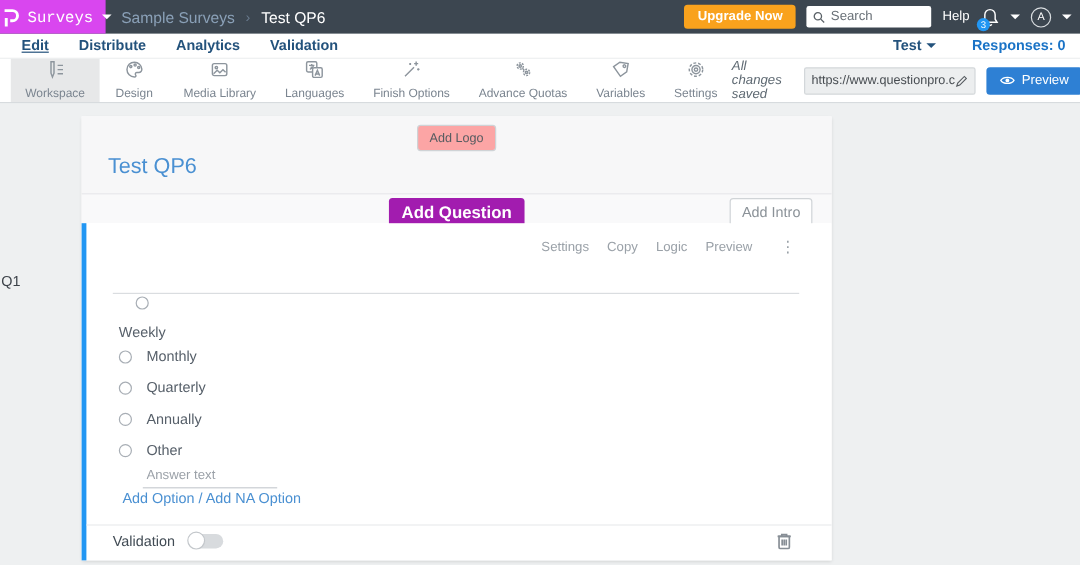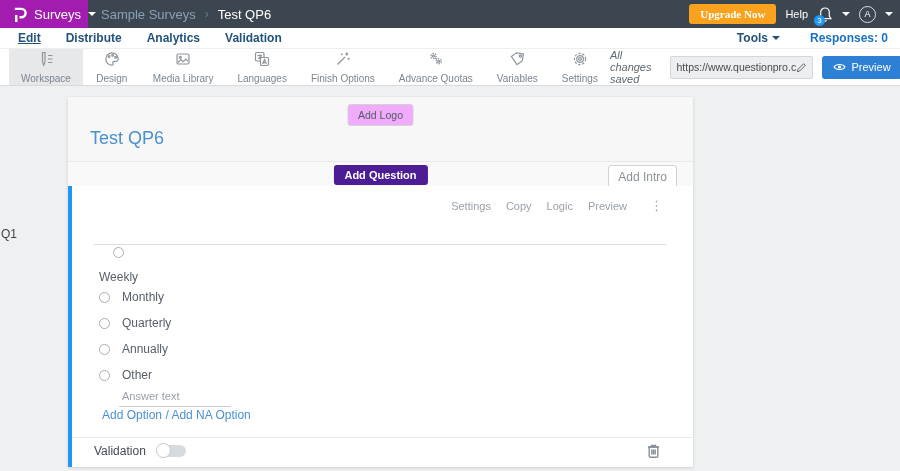--- a/index.html
+++ b/index.html
@@ -2,33 +2,33 @@
 <html><head>
 <meta charset="utf-8">
 <style>
   * { margin:0; padding:0; box-sizing:border-box; }
   html,body { width:900px; height:471px; overflow:hidden;
     font-family:"Liberation Sans", sans-serif; background:#eef0f1; }
 
   
   .topbar { position:absolute; top:0; left:0; width:900px; height:28px;
     background:#3c4650; display:flex; align-items:center; color:#fff; z-index:30; }
-  .brand { width:88px; height:28px; background:#a21caf; display:flex;
-    align-items:center; padding-left:12px; gap:7px; cursor:pointer; }
+  .brand { width:88px; height:28px; background:#d946ef; display:flex;
+    align-items:center; padding-left:1px; gap:7px; cursor:pointer;font-family:Liberation Mono, monospace; }
   .brand-name { font-size:13px; }
   .caret { width:0; height:0; border-left:4px solid transparent;
     border-right:4px solid transparent; border-top:4px solid #fff; display:inline-block; }
   .caret.dark { border-top-color:#23527c; }
   .breadcrumb { display:flex; align-items:center; gap:9px; margin-left:13px; font-size:13px; }
   .crumb-parent { color:#8aa0b7; cursor:pointer; }
   .crumb-sep { color:#68798c; font-size:12px; }
   .crumb-current { color:#fff; }
   .topbar-right { margin-left:auto; display:flex; align-items:center; gap:9px; padding-right:7px; }
   .upgrade-btn { background:#f9a21d; color:#fff; font-size:11px; font-weight:bold;
-    padding:4px 11px; border-radius:3px; border:none; cursor:pointer;font-family:Liberation Serif, serif; }
+    padding:4px 11px; border-radius:3px; border:none; cursor:pointer; }
   .search-box { background:#fff; width:104px; height:18px; border-radius:2px;
     display:flex; align-items:center; padding:0 5px; gap:4px; }
   .search-box input { border:none; outline:none; width:100%; font-size:11px;
     color:#333; font-family:"Liberation Sans", sans-serif; background:transparent; }
   .search-box input::placeholder { color:#697077; }
   .help-link { font-size:11px; color:#fff; cursor:pointer; }
   .bell-wrap { position:relative; width:16px; height:17px; cursor:pointer; }
   .badge { position:absolute; left:-3px; bottom:-3px; width:11px; height:11px;
     background:#2196f3; border-radius:50%; font-size:8px; display:flex;
     align-items:center; justify-content:center; }
@@ -64,26 +64,26 @@
   .preview-btn { background:#2e80d4; border:none; color:#fff; font-size:11px;
     padding:0 11px; height:23px; border-radius:3px; display:flex; align-items:center;
     gap:5px; cursor:pointer; }
 
   
   .q-id { position:absolute; left:1px; top:227px; font-size:12px; color:#3c4249; z-index:5; }
   .card { position:absolute; left:68px; top:97px; width:625px;
     box-shadow:0 1px 3px rgba(0,0,0,0.14); z-index:4; background:#fff; }
   .card-header { background:#f7f7f8; height:64px; position:relative; }
   .add-logo-btn { position:absolute; left:50%; transform:translateX(-50%); top:7px;
-    background:#f0abfc; border:1px solid #cfd3d6; border-radius:3px; font-size:10.5px;
+    background:#fca5a5; border:1px solid #cfd3d6; border-radius:3px; font-size:10.5px;
     color:#555b60; padding:4px 10px; cursor:pointer; }
   .survey-title { position:absolute; left:22px; top:31px; font-size:18px; color:#4a90d2; }
   .card-row { background:#f9f9fa; height:25px; border-top:1px solid #e8e8ea; position:relative; }
   .add-question-btn { position:absolute; left:50%; transform:translateX(-50%); top:3px;
-    background:#4c1d95; border:none; border-radius:3px; color:#fff; font-size:11px;
+    background:#a21caf; border:none; border-radius:3px; color:#fff; font-size:14px;
     font-weight:bold; padding:4px 11px; cursor:pointer; }
   .add-intro-btn { position:absolute; right:16px; top:3px; background:#fff;
     border:1px solid #d0d4d7; border-radius:3px; color:#8b9298; font-size:12px;
     padding:4px 9px; cursor:pointer; }
 
   
   .question-block { position:relative; background:#fff; height:281px;
     border-left:4px solid #2196f3; }
   .q-actions { position:absolute; top:14px; right:30px; display:flex;
     align-items:center; gap:15px; font-size:11px; color:#9aa1a8; }
@@ -133,20 +133,29 @@
     <span class="brand-name">Surveys</span>
     <span class="caret"></span>
   </div>
   <div class="breadcrumb">
     <span class="crumb-parent">Sample Surveys</span>
     <span class="crumb-sep">›</span>
     <span class="crumb-current">Test QP6</span>
   </div>
   <div class="topbar-right">
     <button class="upgrade-btn">Upgrade Now</button>
+    <div class="search-box">
+      <span style="display:flex;">
+        <svg width="11" height="11" viewBox="0 0 13 13">
+          <circle cx="5.4" cy="5.4" r="3.6" stroke="#5a6167" fill="none" stroke-width="1.3"></circle>
+          <path d="M8.2 8.2 L11.6 11.6" stroke="#5a6167" stroke-width="1.3"></path>
+        </svg>
+      </span>
+      <input type="text" placeholder="Search" style="">
+    </div>
     <span class="help-link">Help</span>
     <div class="bell-wrap">
       <span style="display:flex;">
         <svg width="16" height="17" viewBox="0 0 16 17">
           <path d="M8 2 a4.3 4.3 0 0 1 4.3 4.3 V10 l1.6 2.6 H2.1 L3.7 10 V6.3 A4.3 4.3 0 0 1 8 2 Z" stroke="#fff" stroke-width="1.2" fill="none"></path>
           <path d="M6.6 14.3 a1.5 1.5 0 0 0 2.8 0" stroke="#fff" stroke-width="1.2" fill="none"></path>
         </svg>
       </span>
       <span class="badge">3</span>
     </div>
@@ -158,21 +167,21 @@
 
 <div class="navrow">
   <div class="nav-tabs">
     <span class="nav-tab active">Edit</span>
     <span class="nav-tab">Distribute</span>
     <span class="nav-tab">Analytics</span>
     <span class="nav-tab">Validation</span>
   </div>
   <div class="nav-right">
     <span class="tools-link">
-      <span>Tools</span>
+      <span>Test</span>
       <span class="caret dark"></span>
     </span>
     <span class="responses">Responses: 0</span>
   </div>
 </div>
 
 <div class="toolbar">
   <div class="tool-items">
 
     <div class="tool-item selected">

